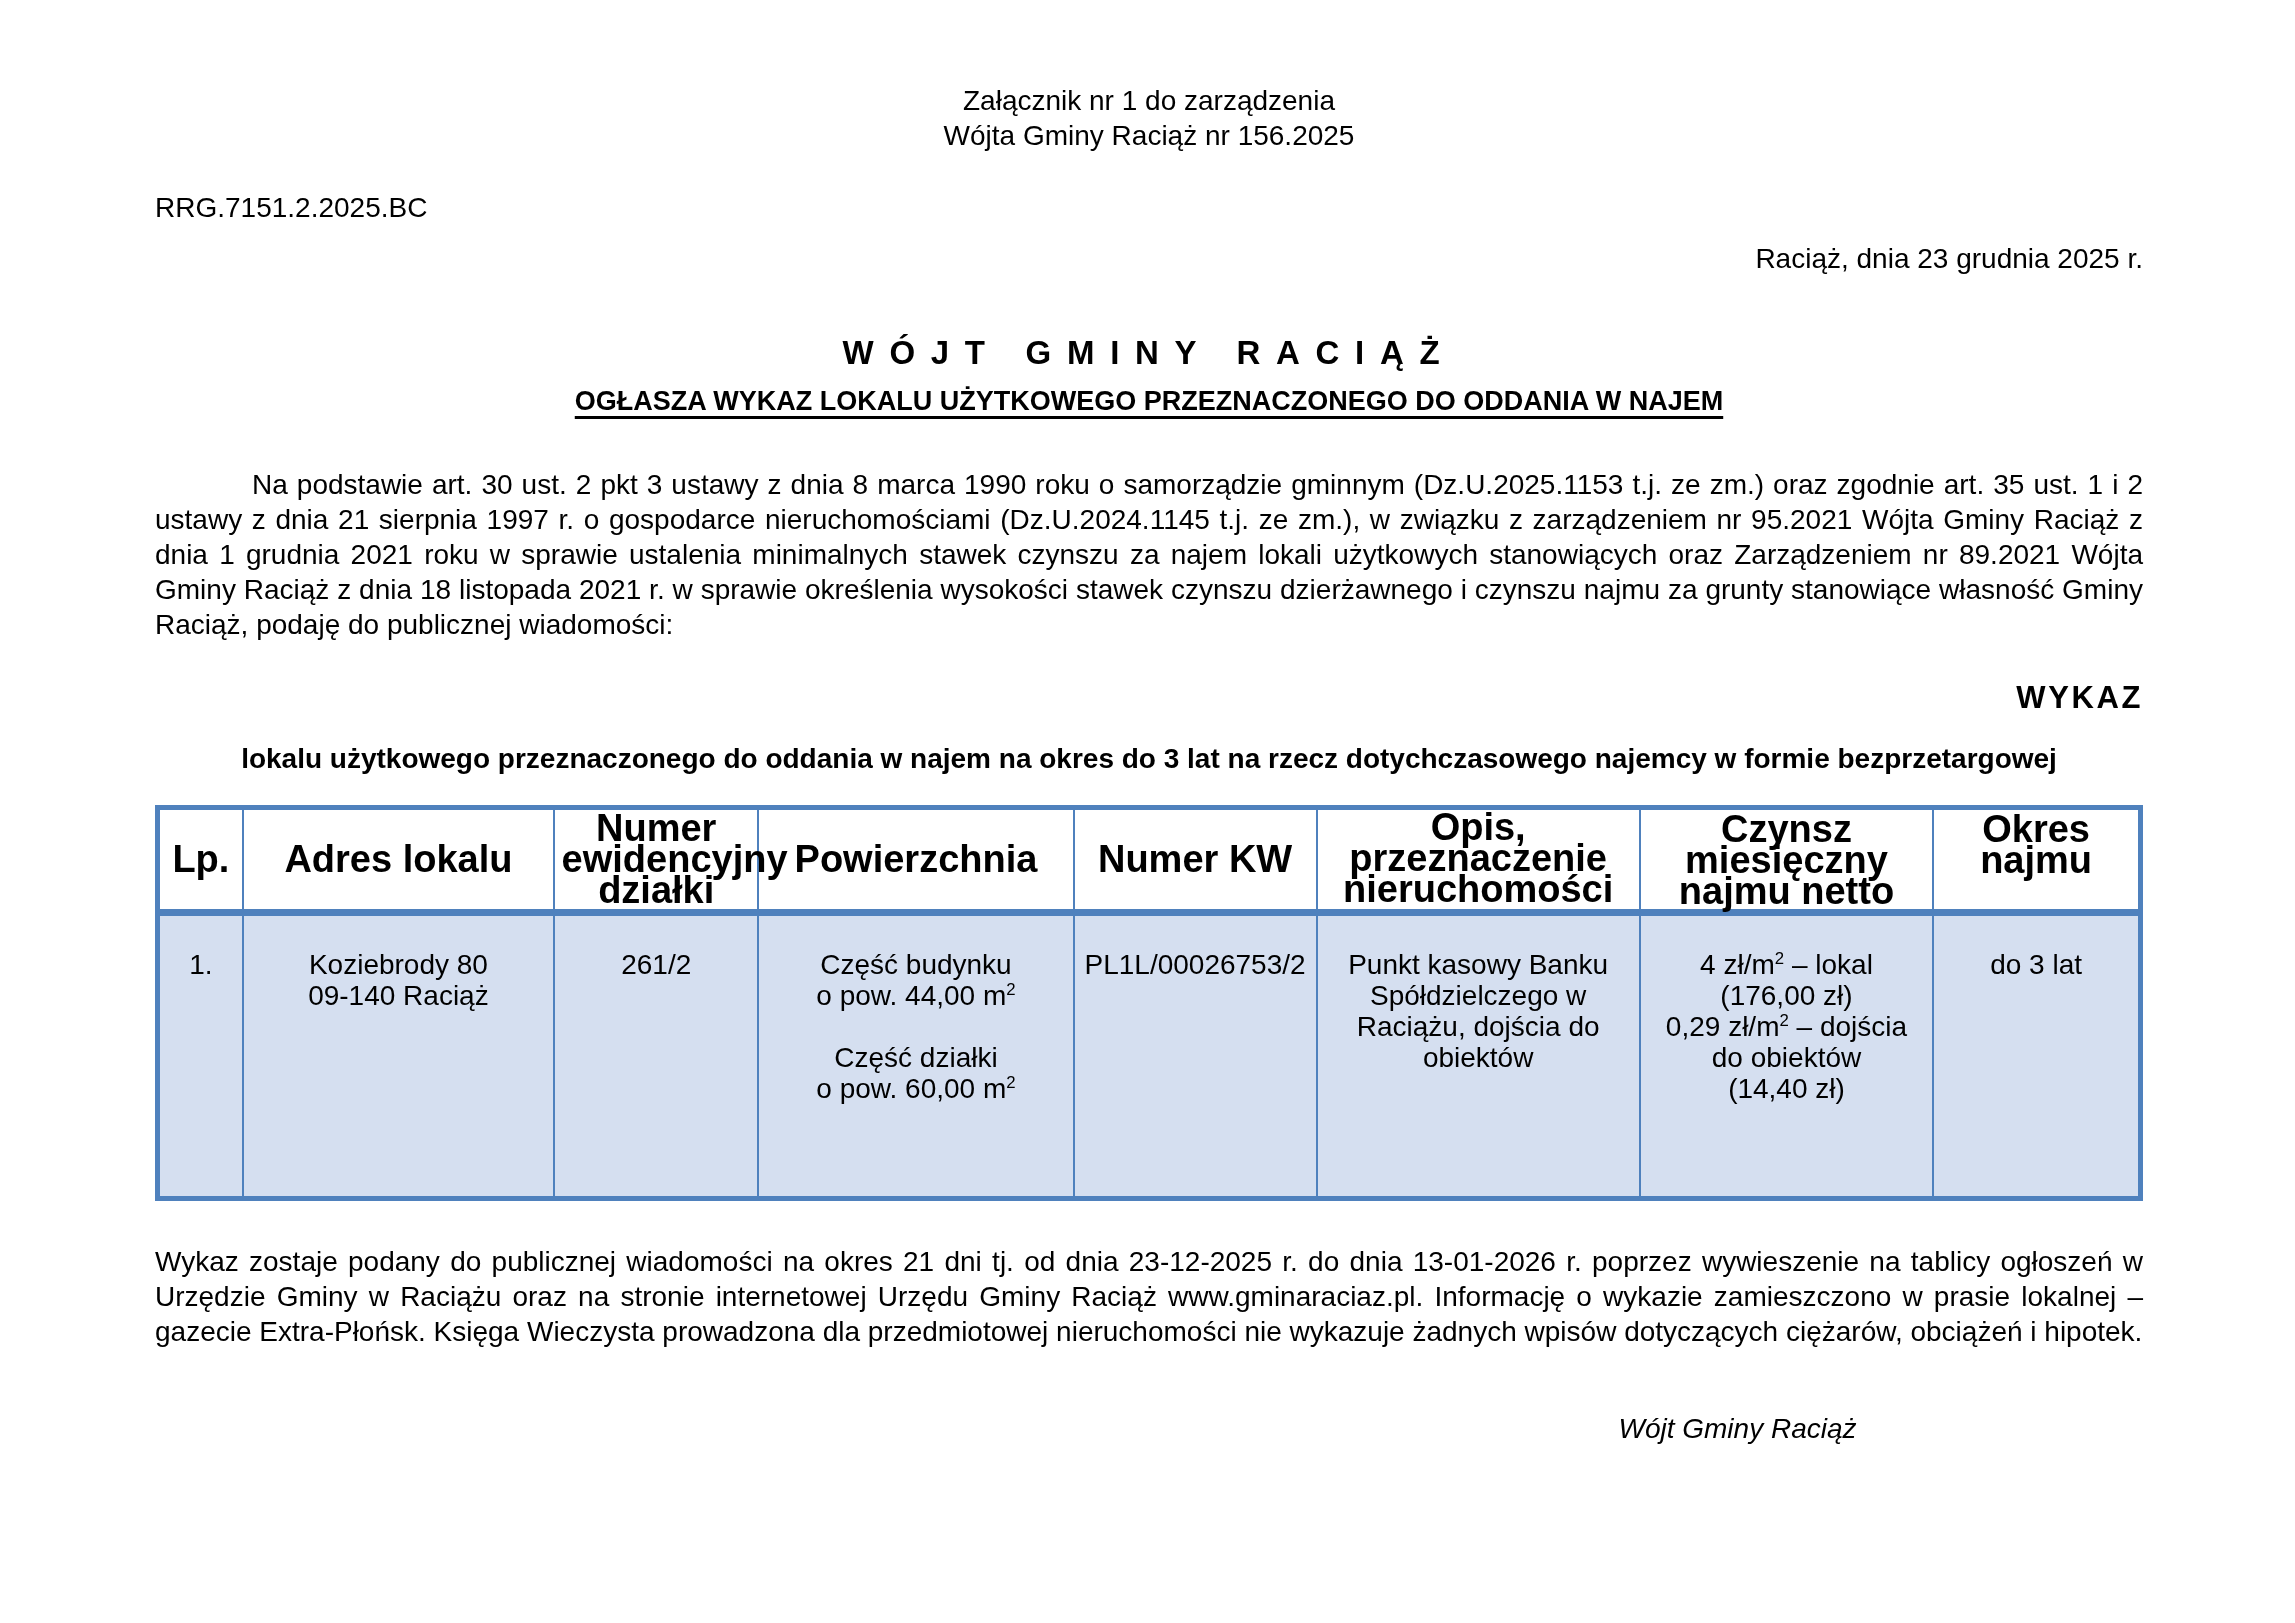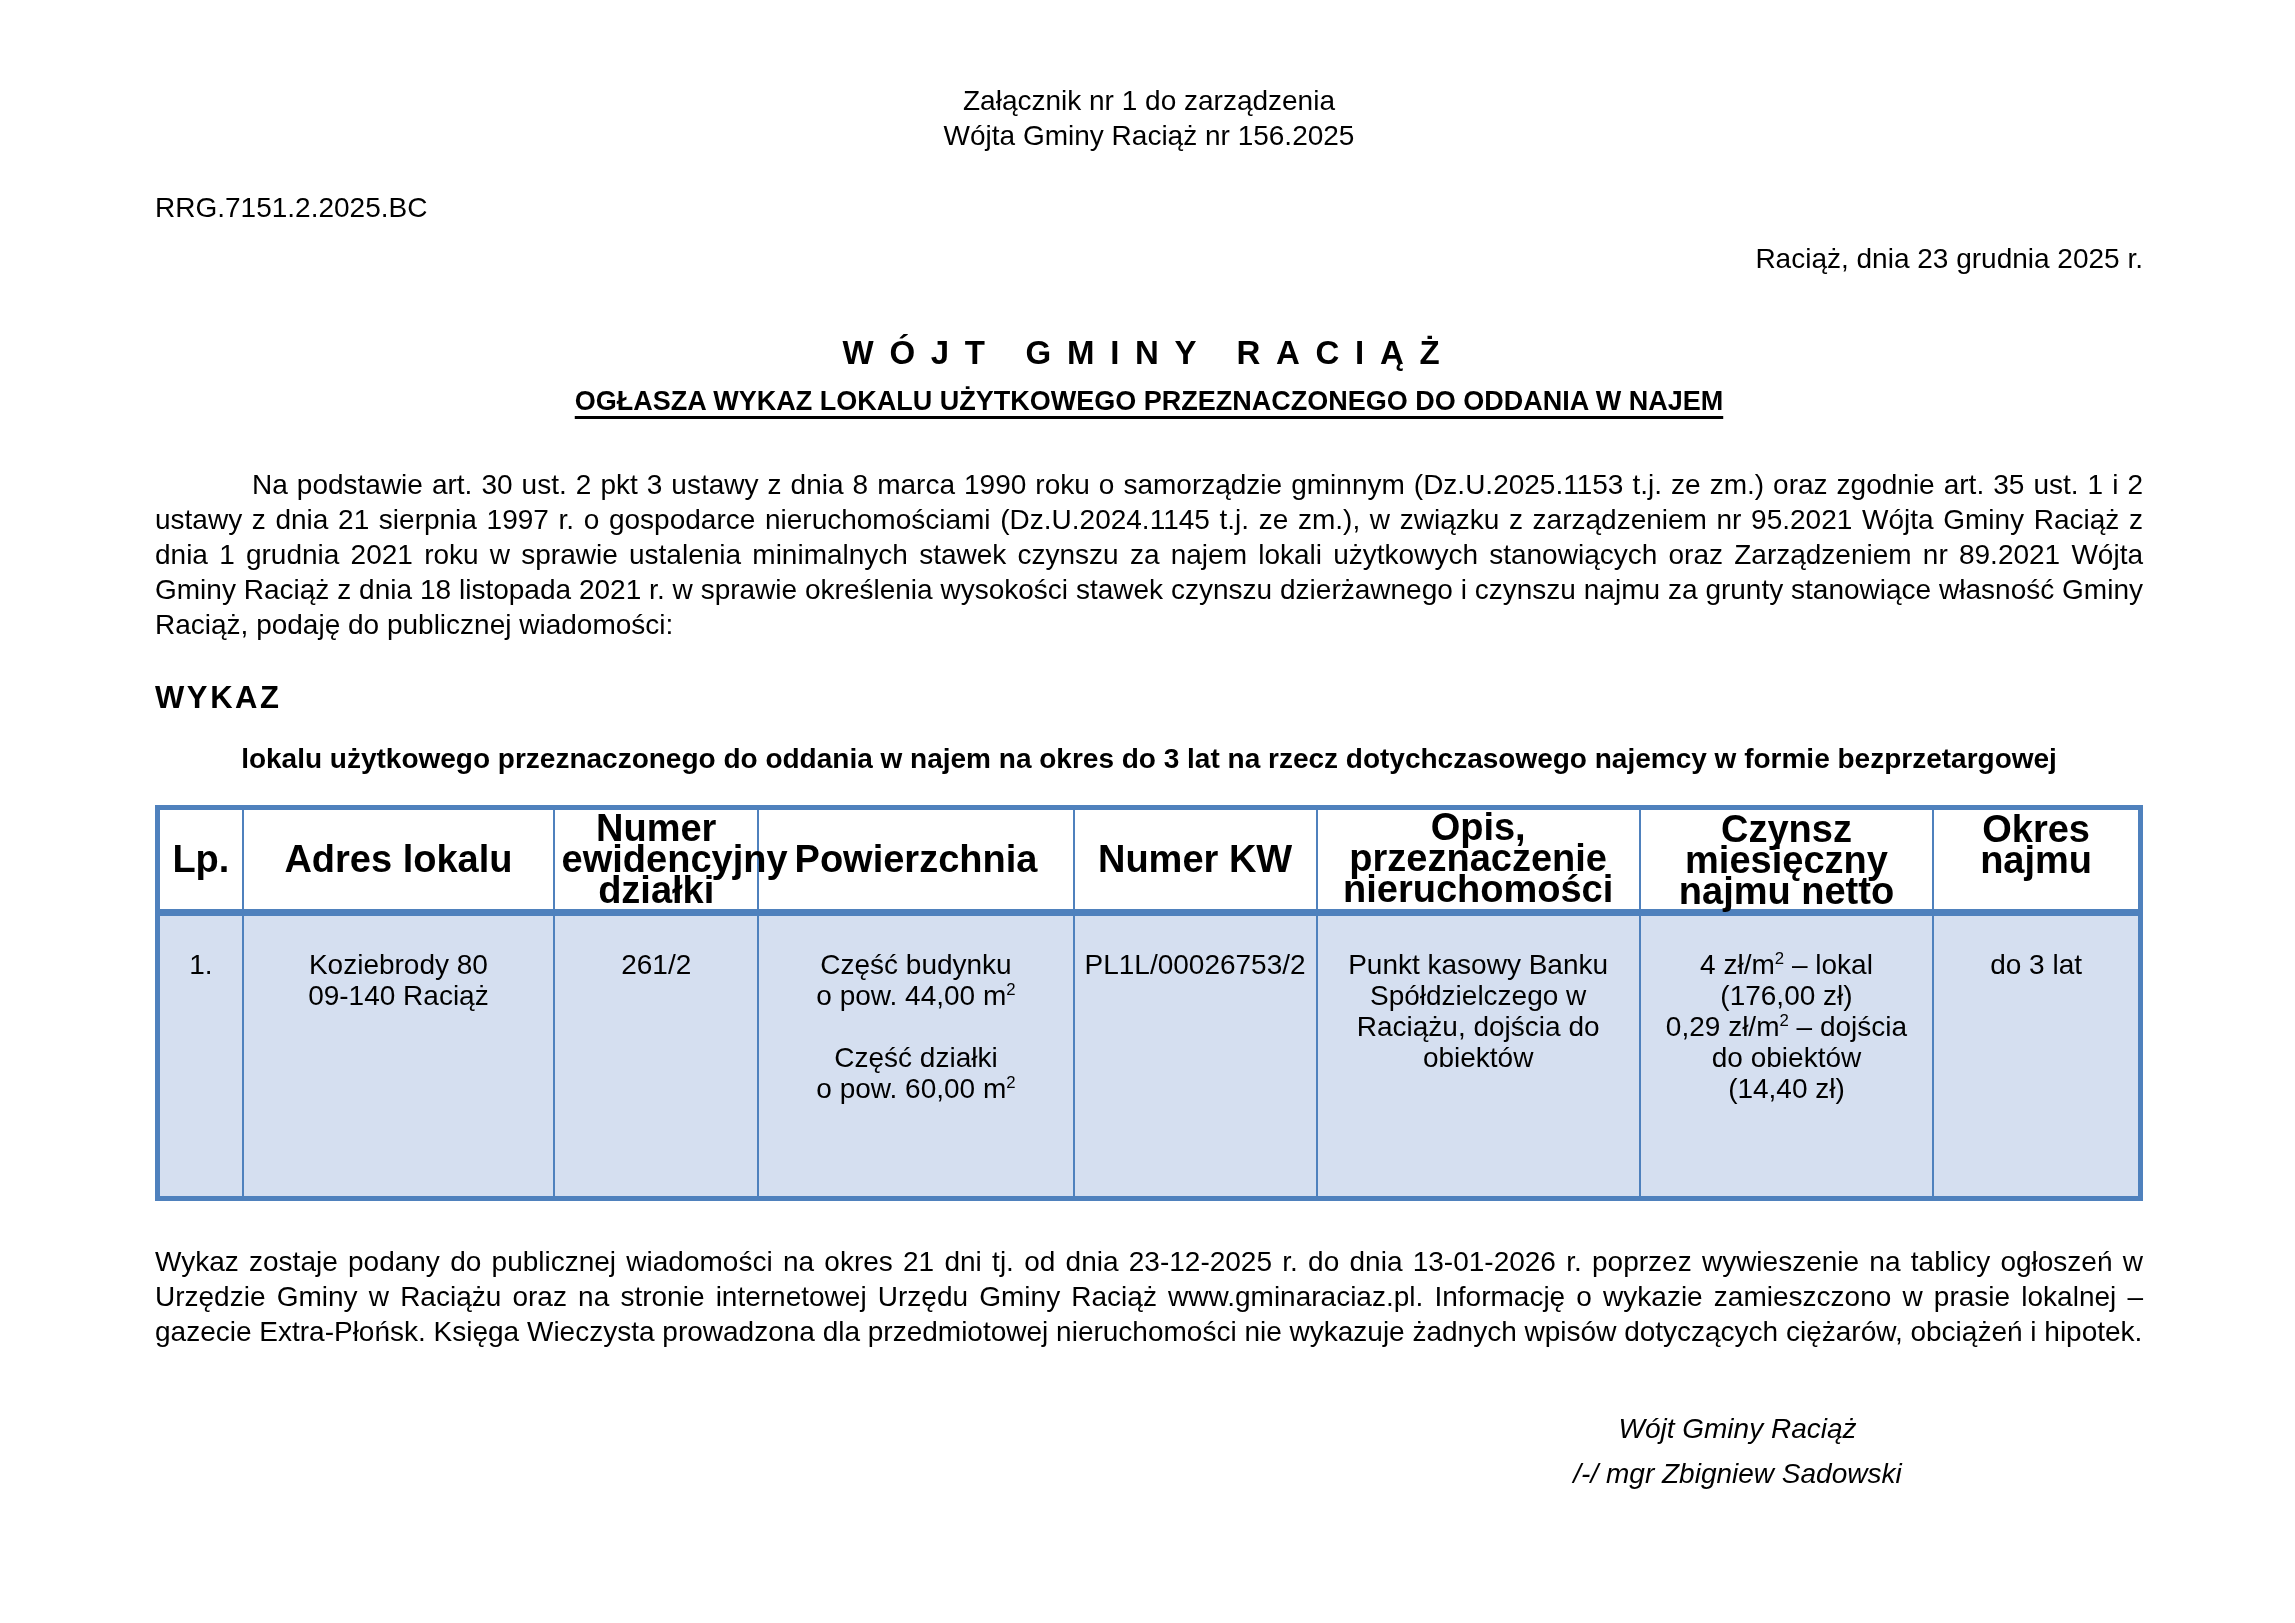--- a/index.html
+++ b/index.html
@@ -44,21 +44,21 @@
 
   .intro {
     margin: 48px 0 0 0;
     text-align: justify;
     text-indent: 97px;
     line-height: 35px;
   }
 
   .wykaz {
     margin: 38px 0 8px 0;
-    text-align: left;
+    text-align: right;
     font-size: 31px;
     font-weight: bold;
     letter-spacing: 2.6px;
     line-height: 35px;
   }
   .wykaz-sub {
     margin: 25.5px 0 0 0;
     text-align: center;
     font-weight: bold;
     line-height: 35px;
@@ -192,17 +192,16 @@
           <span>do 3 lat</span>
         </td>
       </tr>
     </tbody>
   </table>
 
   <p class="closing">Wykaz zostaje podany do publicznej wiadomości na okres 21 dni tj. od dnia 23-12-2025 r. do dnia 13-01-2026 r. poprzez wywieszenie na tablicy ogłoszeń w Urzędzie Gminy w Raciążu oraz na stronie internetowej Urzędu Gminy Raciąż www.gminaraciaz.pl. Informację o wykazie zamieszczono w prasie lokalnej – gazecie Extra-Płońsk. Księga Wieczysta prowadzona dla przedmiotowej nieruchomości nie wykazuje żadnych wpisów dotyczących ciężarów, obciążeń i hipotek.</p>
 
   <div class="signature">
     <div class="sig-line">Wójt Gminy Raciąż</div>
-    <div class="sig-line sig-name">/-/ mgr Zbigniew Sadowski</div>
   </div>
 
 </div>
 
 
 </body></html>

